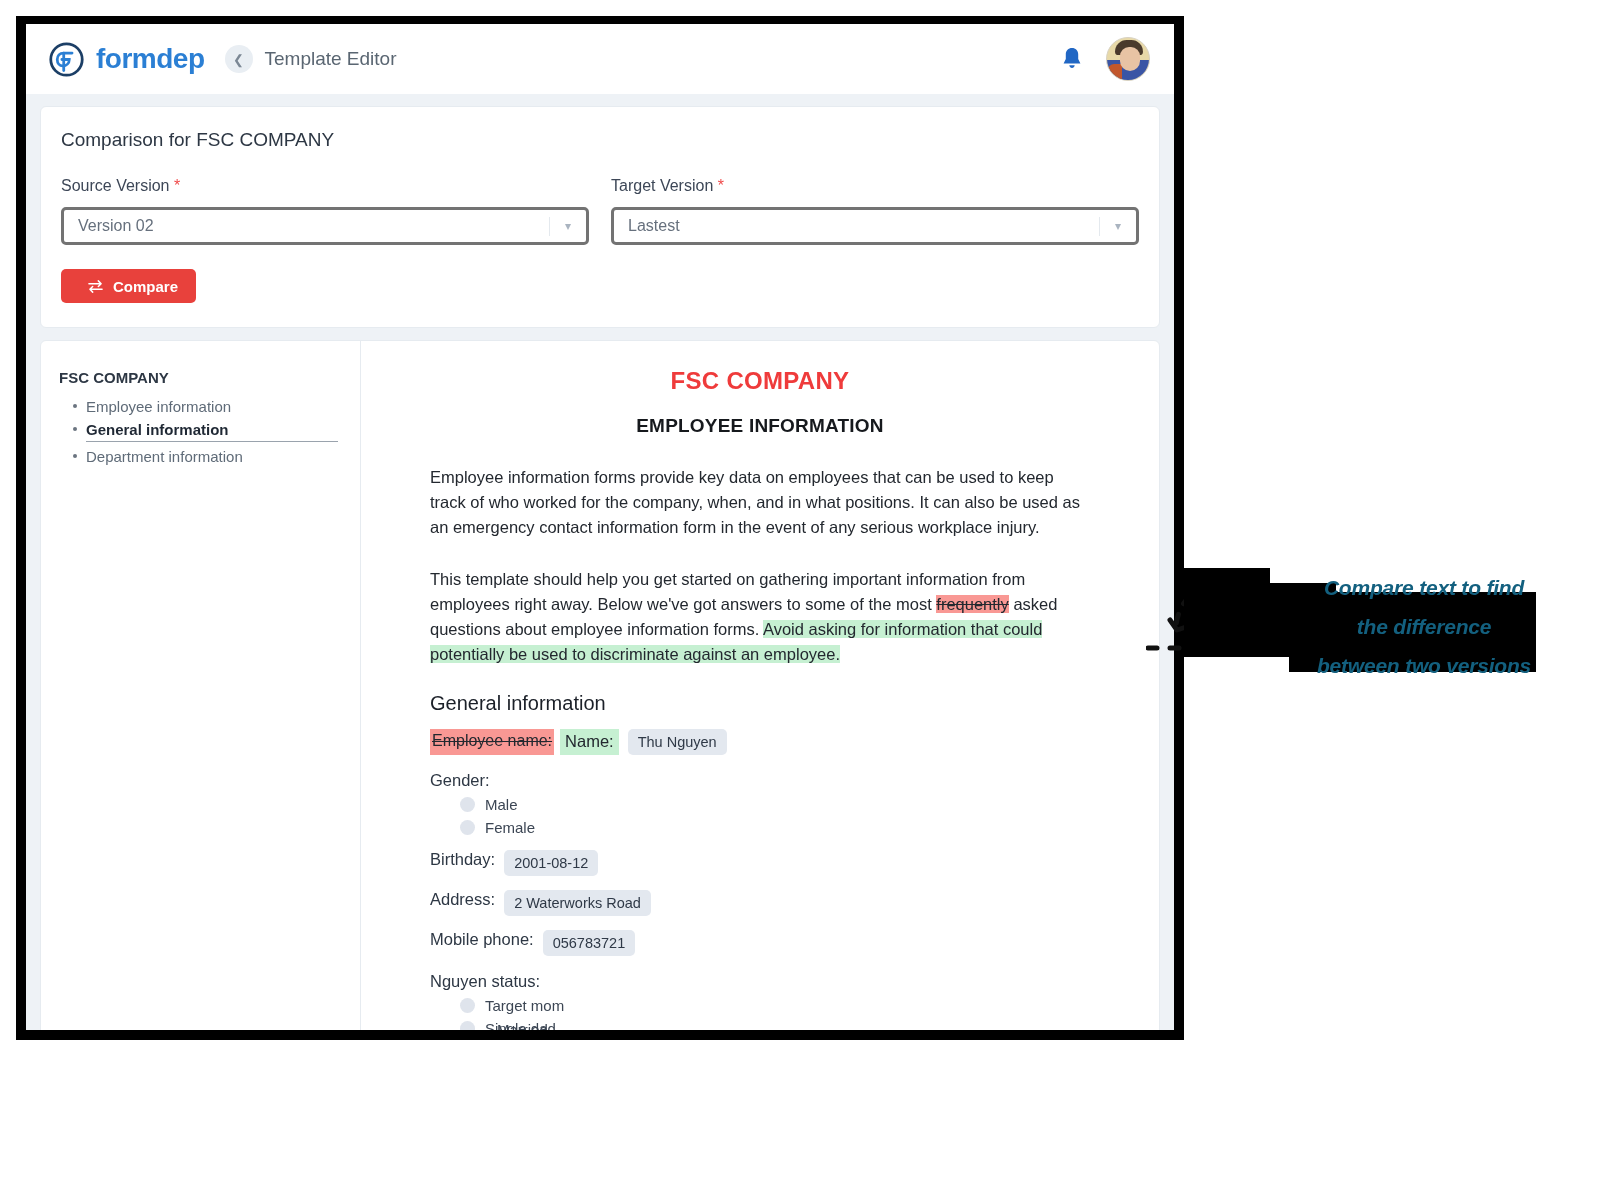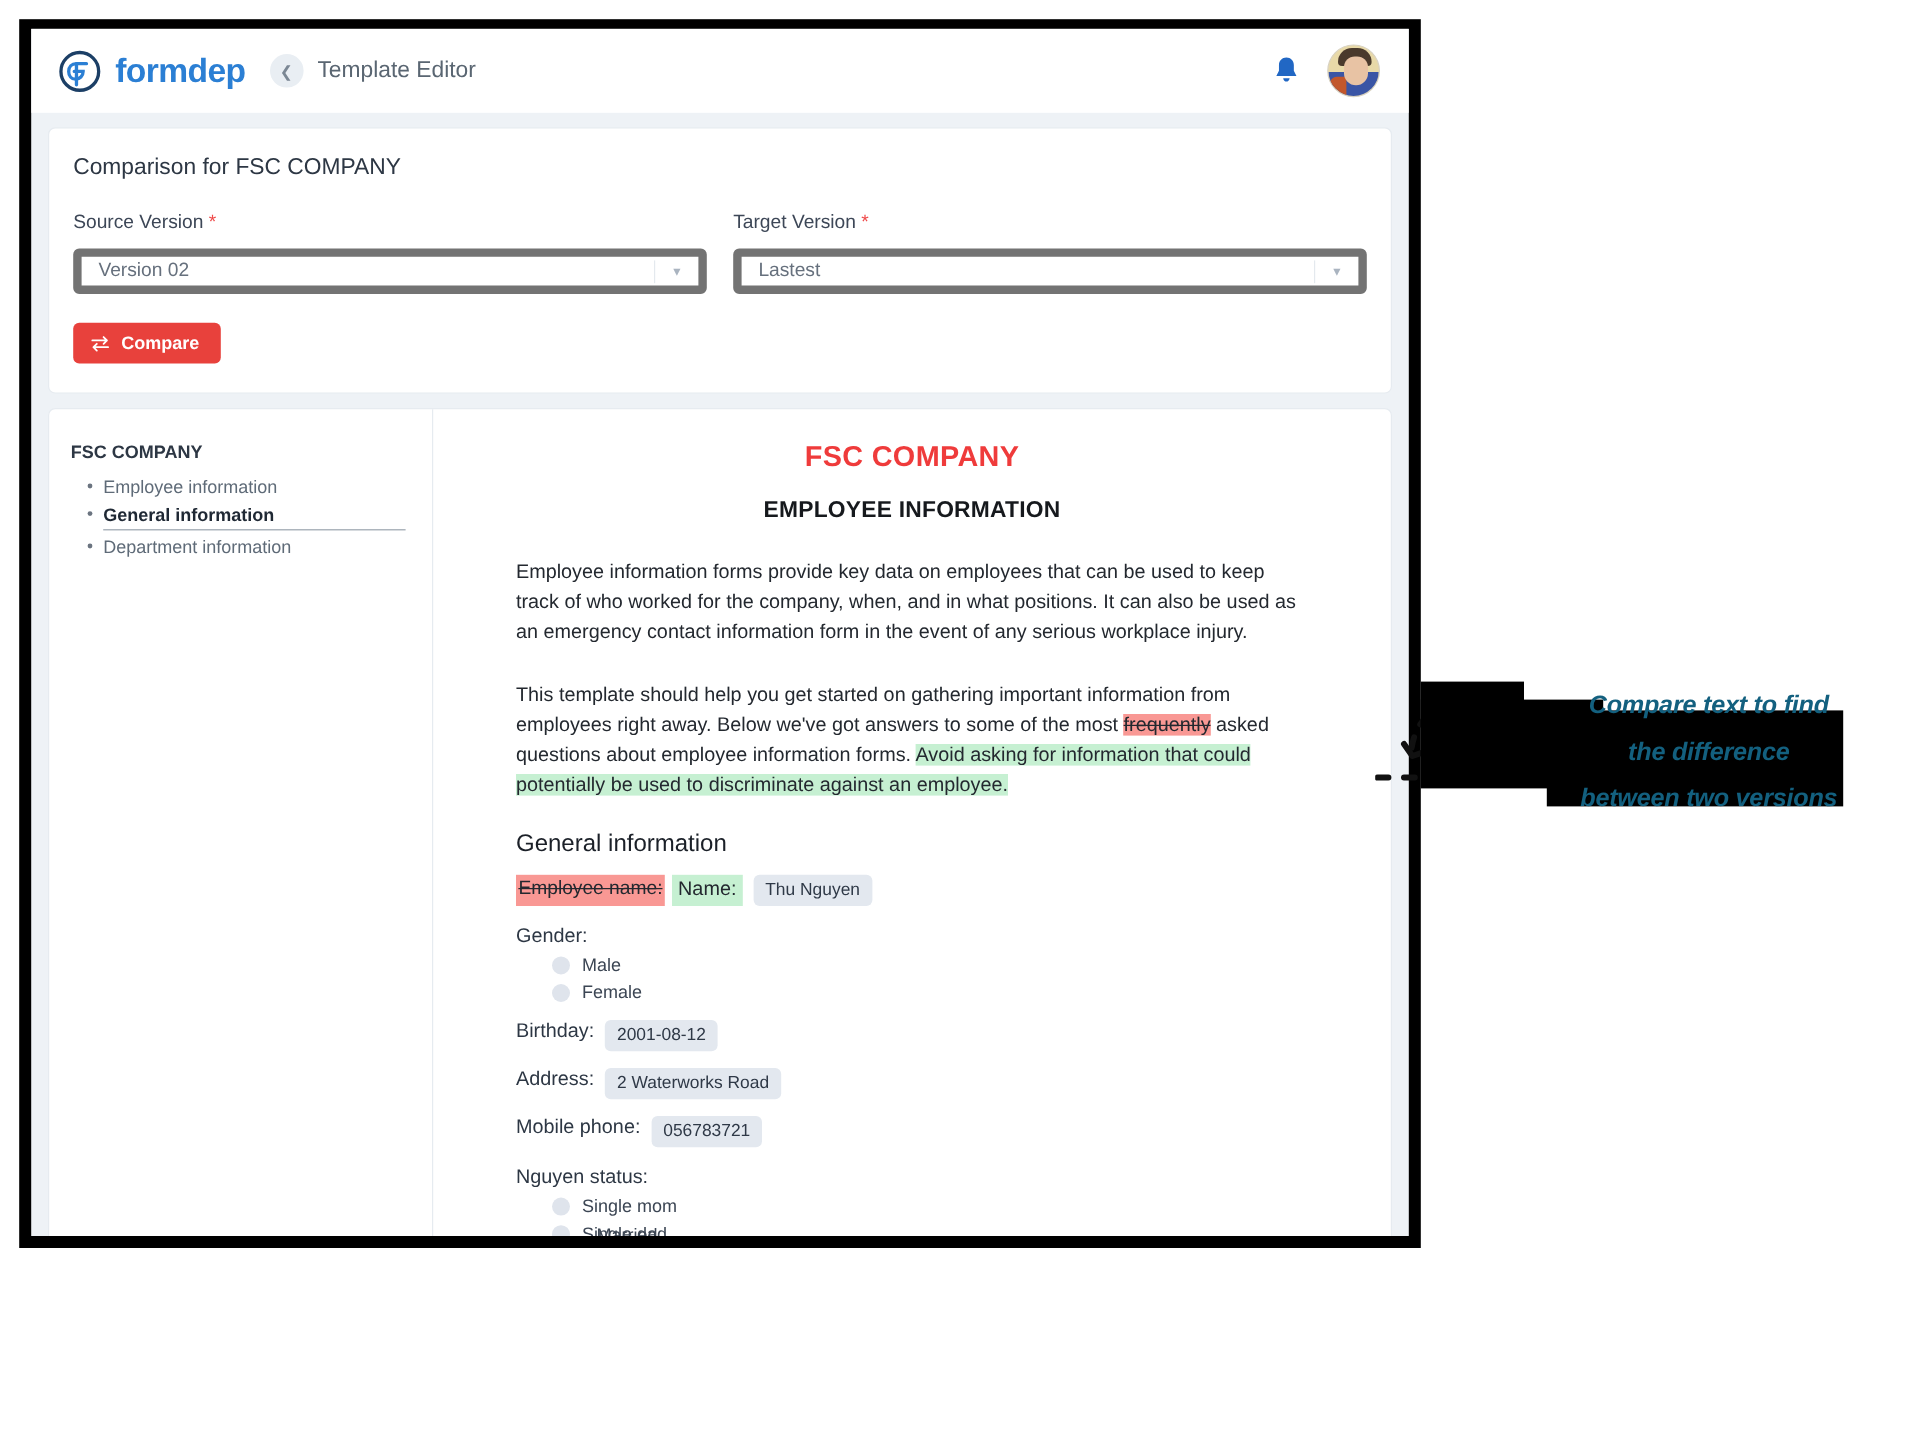--- a/index.html
+++ b/index.html
@@ -80,39 +80,39 @@
     font-size: 19px; color: #2d3744; margin-bottom: 26px;
   }
   .field-row { display: flex; gap: 22px; }
   .field { width: 534px; }
   .field-label {
     font-size: 16px; color: #3d4757; margin-bottom: 12px;
   }
   .req { color: #ef4a4a; }
   .select-box {
     height: 38px;
-    border: 7px solid #737373;
+    border: 3px solid #737373;
     border-radius: 5px;
     display: flex; align-items: center;
     padding: 0 0 0 14px;
     background: #ffffff;
   }
   .select-value { font-size: 16px; color: #66707d; flex: 1; }
   .select-sep { width: 1px; height: 19px; background: #e4e9ee; }
   .select-caret {
     width: 36px; display: flex; align-items: center; justify-content: center;
     color: #aab4c0; font-size: 12px;
   }
   #compare-button {
     margin-top: 24px;
     height: 34px;
     background: #e8413c;
     border-radius: 5px;
     display: inline-flex; align-items: center; gap: 9px;
-    padding: 0 18px 0 14px;
+    padding: 0 18px 0 26px;
     color: #ffffff;
     font-size: 15px; font-weight: bold;
     cursor: pointer;
   }
   #compare-button svg { display: block; }
 
   
   #diff-card {
     margin-top: 12px;
     display: flex;
@@ -399,21 +399,21 @@
             </div>
 
             <div class="kv-row">
               <span class="kv-label">Mobile phone:</span>
               <span class="chip">056783721</span>
             </div>
 
             <div class="group-label">Nguyen status:</div>
             <div class="radio-row">
               <span class="radio-dot"></span>
-              <span>Single mom</span>
+              <span>Target mom</span>
             </div>
             <div class="radio-row">
               <span class="radio-dot"></span>
               <span>Single dad</span>
             </div>
             <div class="radio-row overlap">
               <span class="radio-dot" style="visibility:hidden"></span>
               <span>Married</span>
             </div>
             <div class="radio-row">

